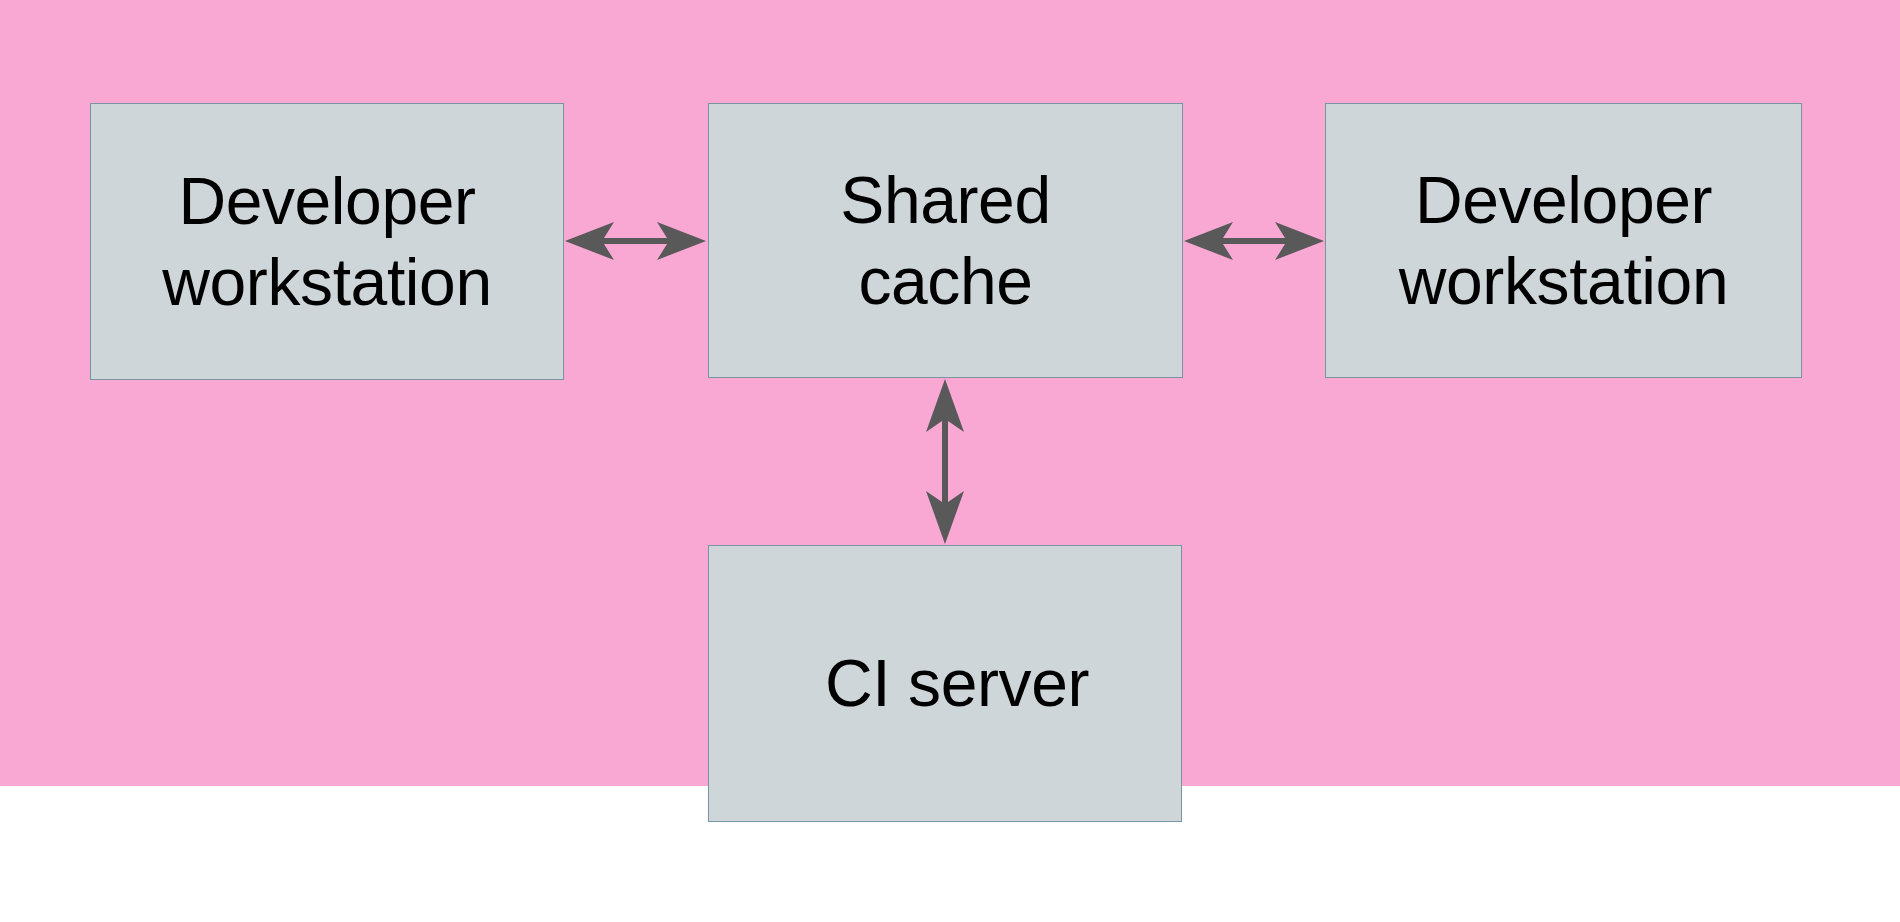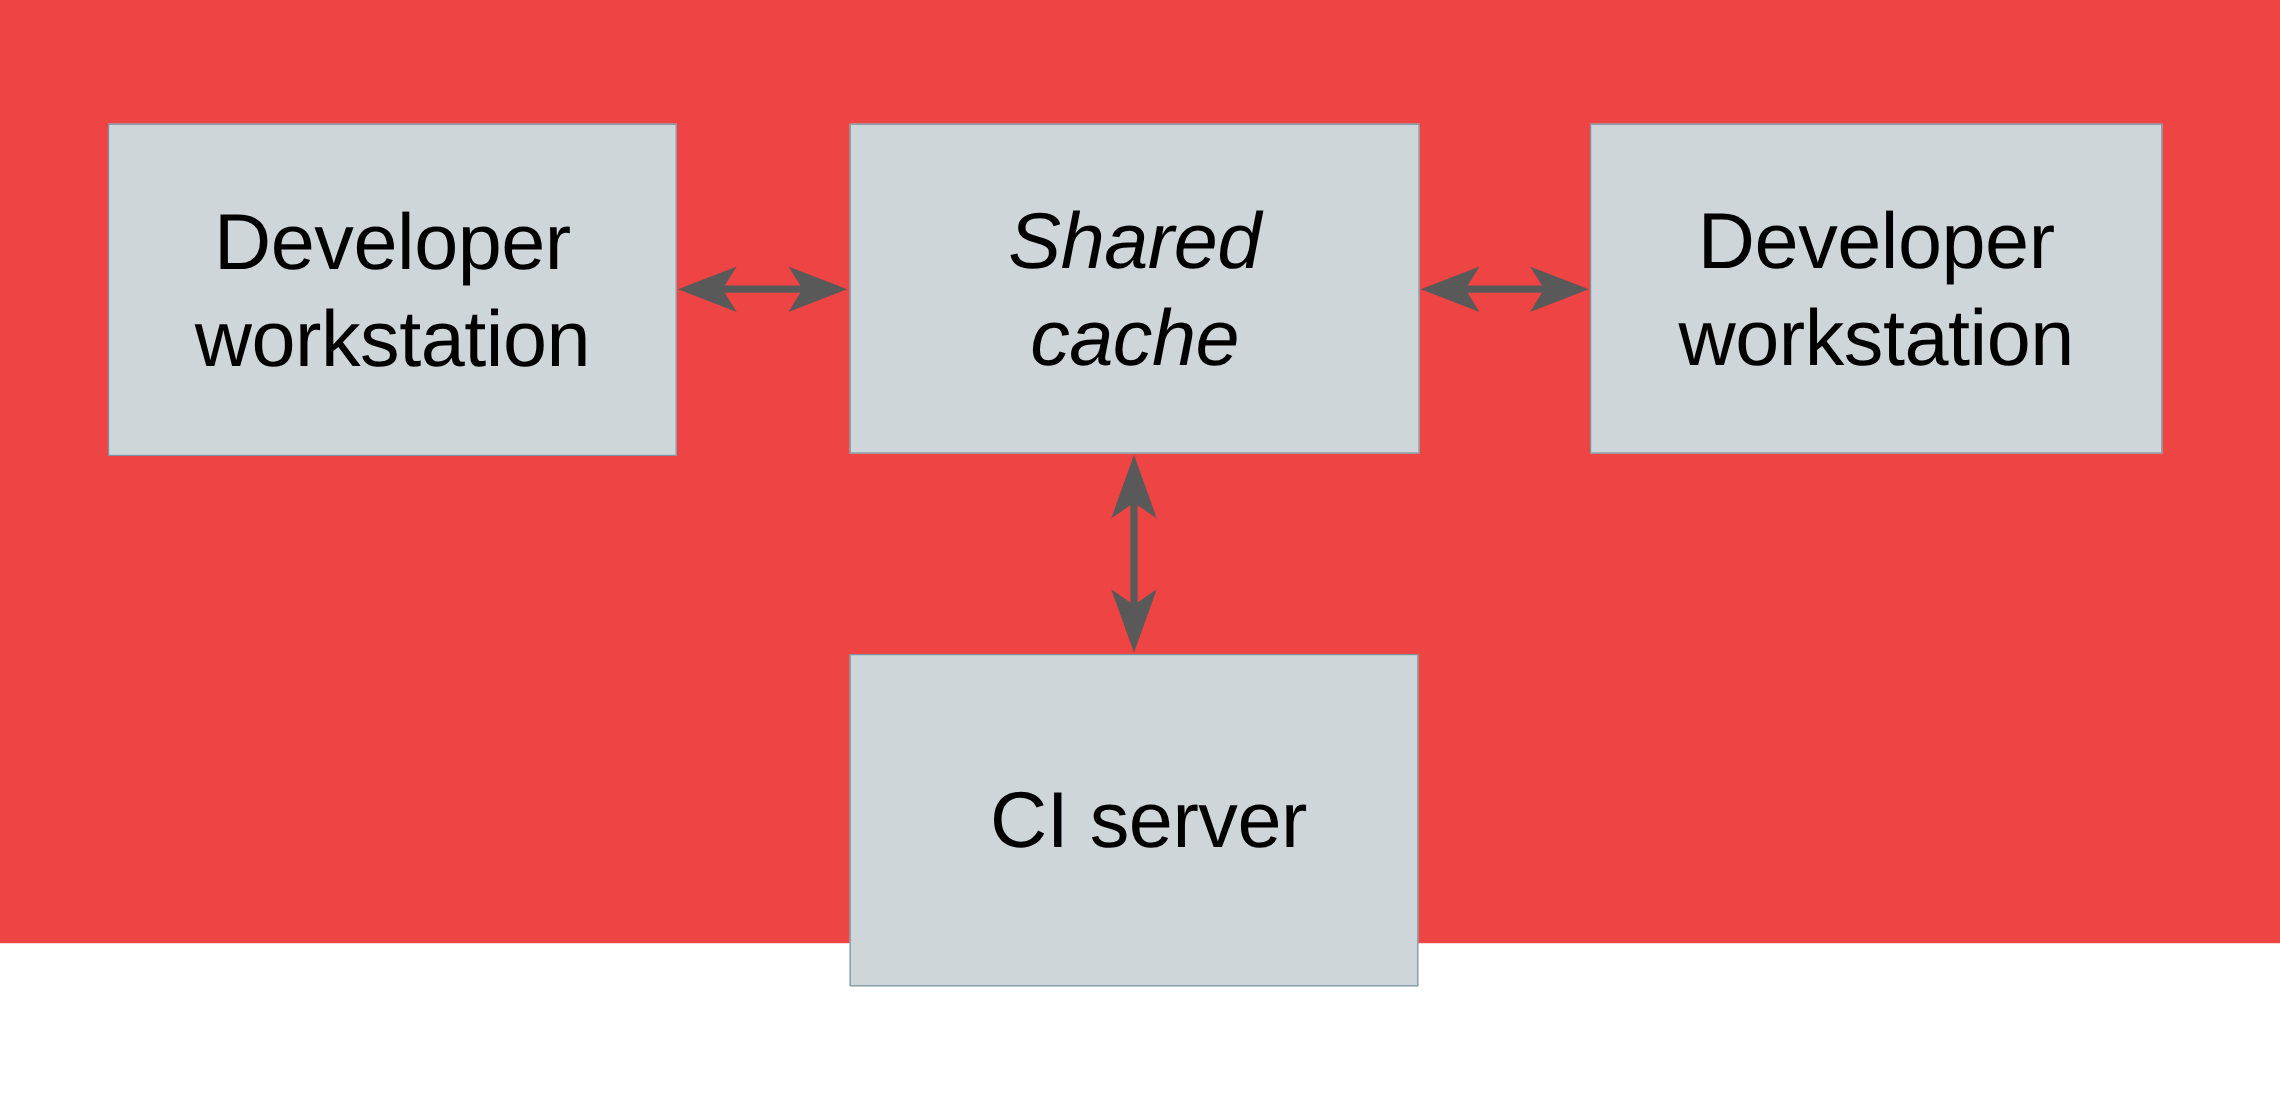--- a/index.html
+++ b/index.html
@@ -60,28 +60,28 @@
     pointer-events: none;
   }
   .connector-path {
     fill: #595959;
     stroke: none;
   }
 </style>
 </head>
 <body>
 
-<div id="diagram-canvas" style="width: 1900px; height: 786px; background: #ef4444;">
+<div id="diagram-canvas" style="width: 1900px; height: 786px; background: #f9a8d4;">
 
   <div class="node-box" id="node-dev-left" style="left: 90px; top: 103px; width: 474px; height: 277px; background: rgb(206, 214, 217); border-color: rgb(120, 149, 161);">
     <span class="node-label" style="color: rgb(0, 0, 0);">Developer
 workstation</span>
   </div>
 
-  <div class="node-box" id="node-shared" style="left: 708px; top: 103px; width: 475px; height: 275px; background: rgb(206, 214, 217); border-color: rgb(120, 149, 161); font-style: italic;">
+  <div class="node-box" id="node-shared" style="left: 708px; top: 103px; width: 475px; height: 275px; background: rgb(206, 214, 217); border-color: rgb(120, 149, 161);">
     <span class="node-label" style="color: rgb(0, 0, 0);">Shared
 cache</span>
   </div>
 
   <div class="node-box" id="node-dev-right" style="left: 1325px; top: 103px; width: 477px; height: 275px; background: rgb(206, 214, 217); border-color: rgb(120, 149, 161);">
     <span class="node-label" style="color: rgb(0, 0, 0);">Developer
 workstation</span>
   </div>
 
   <div class="node-box" id="node-ci" style="left: 708px; top: 545px; width: 474px; height: 277px; background: rgb(206, 214, 217); border-color: rgb(120, 149, 161); padding-left: 24px;">

